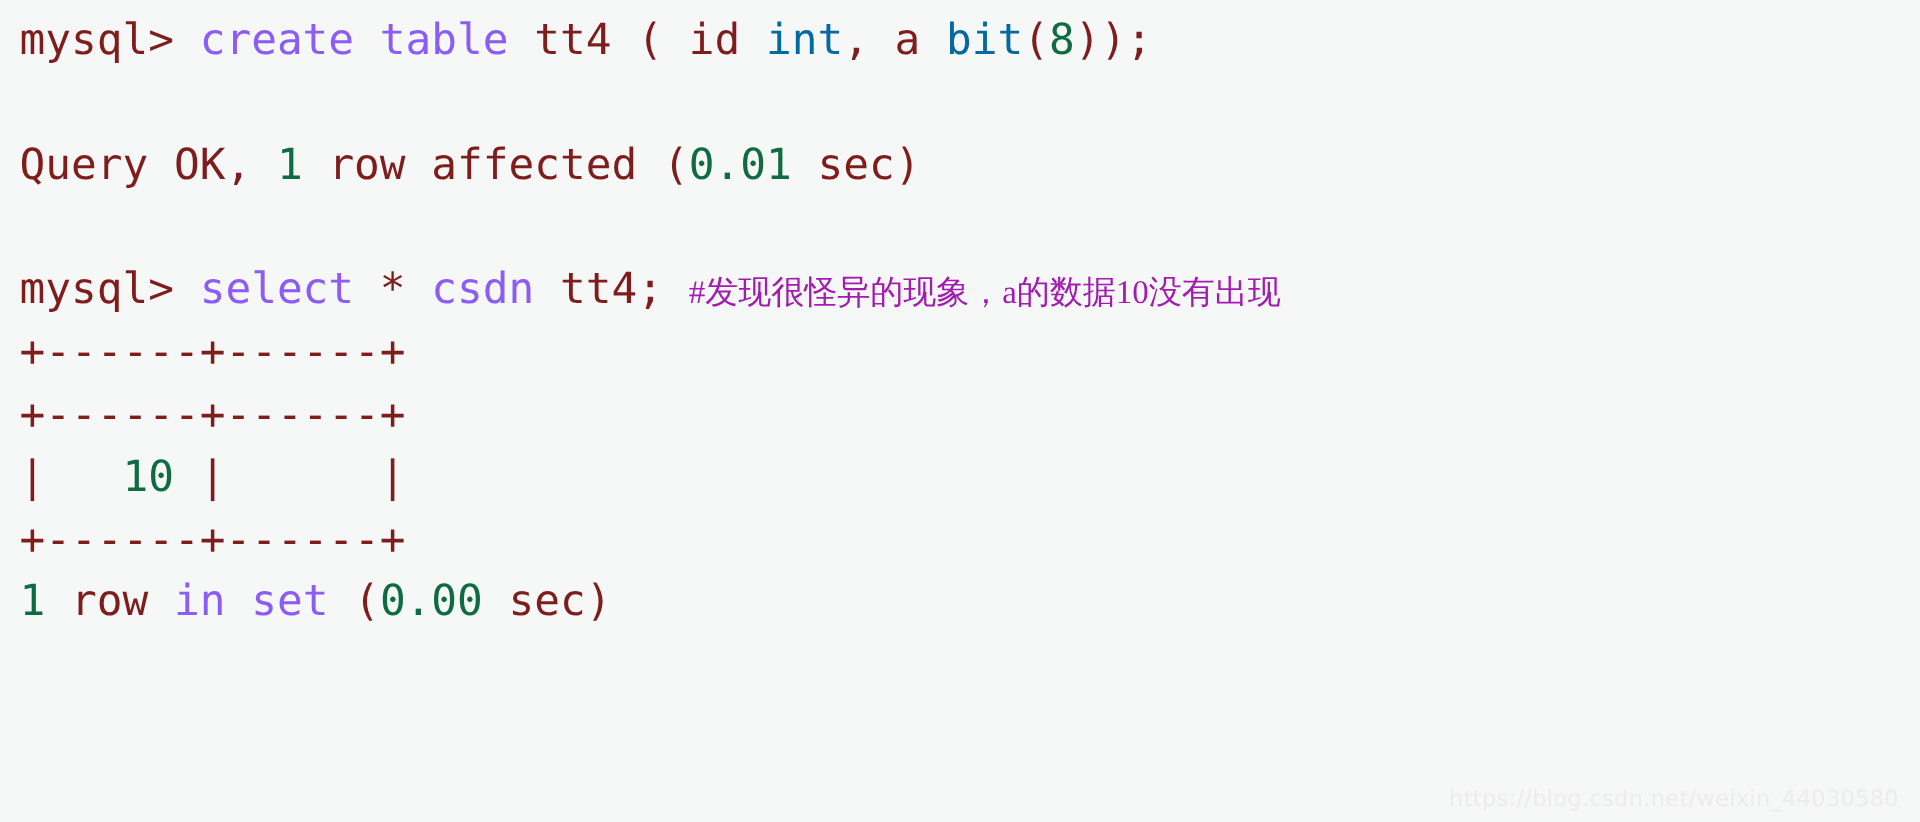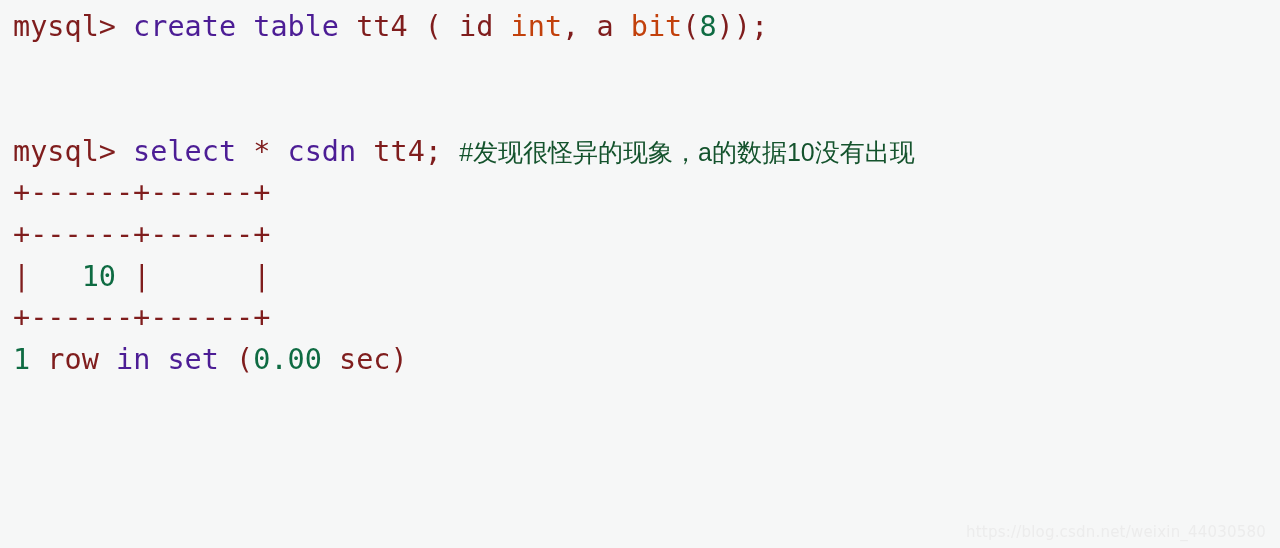--- a/index.html
+++ b/index.html
@@ -33,31 +33,31 @@
     color: #3b3b3b;
     letter-spacing: 0px;
     font-weight: 400;
   }
 
   .line.blank {
     color: transparent;
   }
 
   
-  .tok-kw      { color: #4c1d95; }   
-  .tok-type    { color: #c2410c; margin-top: 12px; }   
+  .tok-kw      { color: #8b5cf6; }   
+  .tok-type    { color: #0369a1; margin-top: 12px; }   
   .tok-num     { color: #0e6b42; }   
   .tok-plain   { color: #7f1d1d; }   
   .tok-comment { color: #3b3b3b; }   
 
   
   .cjk {
-    font-family: Liberation Sans, sans-serif;
-    font-size: 25px;
-    color: #14532d;
+    font-family: Liberation Serif, serif;
+    font-size: 22px;
+    color: #a21caf;
   }
 
   .watermark {
     position: absolute;
     right: 14px;
     bottom: 7px;
     font-family: "DejaVu Sans", "Liberation Sans", sans-serif;
     font-size: 15px;
     color: #ececec;
     letter-spacing: 0.2px;
@@ -65,20 +65,21 @@
     pointer-events: none;
   }
 </style>
 </head>
 <body>
 
 <div id="terminal">
   <div id="lines-container">
       <div class="line"><span class="tok-plain">mysql&gt; </span><span class="tok-kw">create table</span><span class="tok-plain"> tt4 ( id </span><span class="tok-type">int</span><span class="tok-plain">, a </span><span class="tok-type">bit</span><span class="tok-plain">(</span><span class="tok-num">8</span><span class="tok-plain">));</span></div>
       <div class="line blank"><span class="tok-plain"> </span></div>
+      <div class="line"><span class="tok-plain">Query OK, </span><span class="tok-num">1</span><span class="tok-plain"> row affected (</span><span class="tok-num">0.01</span><span class="tok-plain"> sec)</span></div>
       <div class="line blank"><span class="tok-plain"> </span></div>
       <div class="line"><span class="tok-plain">mysql&gt; </span><span class="tok-kw">select</span><span class="tok-plain"> * </span><span class="tok-kw">csdn</span><span class="tok-plain"> tt4; </span><span class="tok-comment cjk">#发现很怪异的现象，a的数据10没有出现</span></div>
       <div class="line"><span class="tok-plain">+------+------+</span></div>
       <div class="line"><span class="tok-plain">+------+------+</span></div>
       <div class="line"><span class="tok-plain">|   </span><span class="tok-num">10</span><span class="tok-plain"> |      |</span></div>
       <div class="line"><span class="tok-plain">+------+------+</span></div>
       <div class="line"><span class="tok-num">1</span><span class="tok-plain"> row </span><span class="tok-kw">in set</span><span class="tok-plain"> (</span><span class="tok-num">0.00</span><span class="tok-plain"> sec)</span></div>
     </div>
   <div class="watermark">https://blog.csdn.net/weixin_44030580</div>
 </div>

